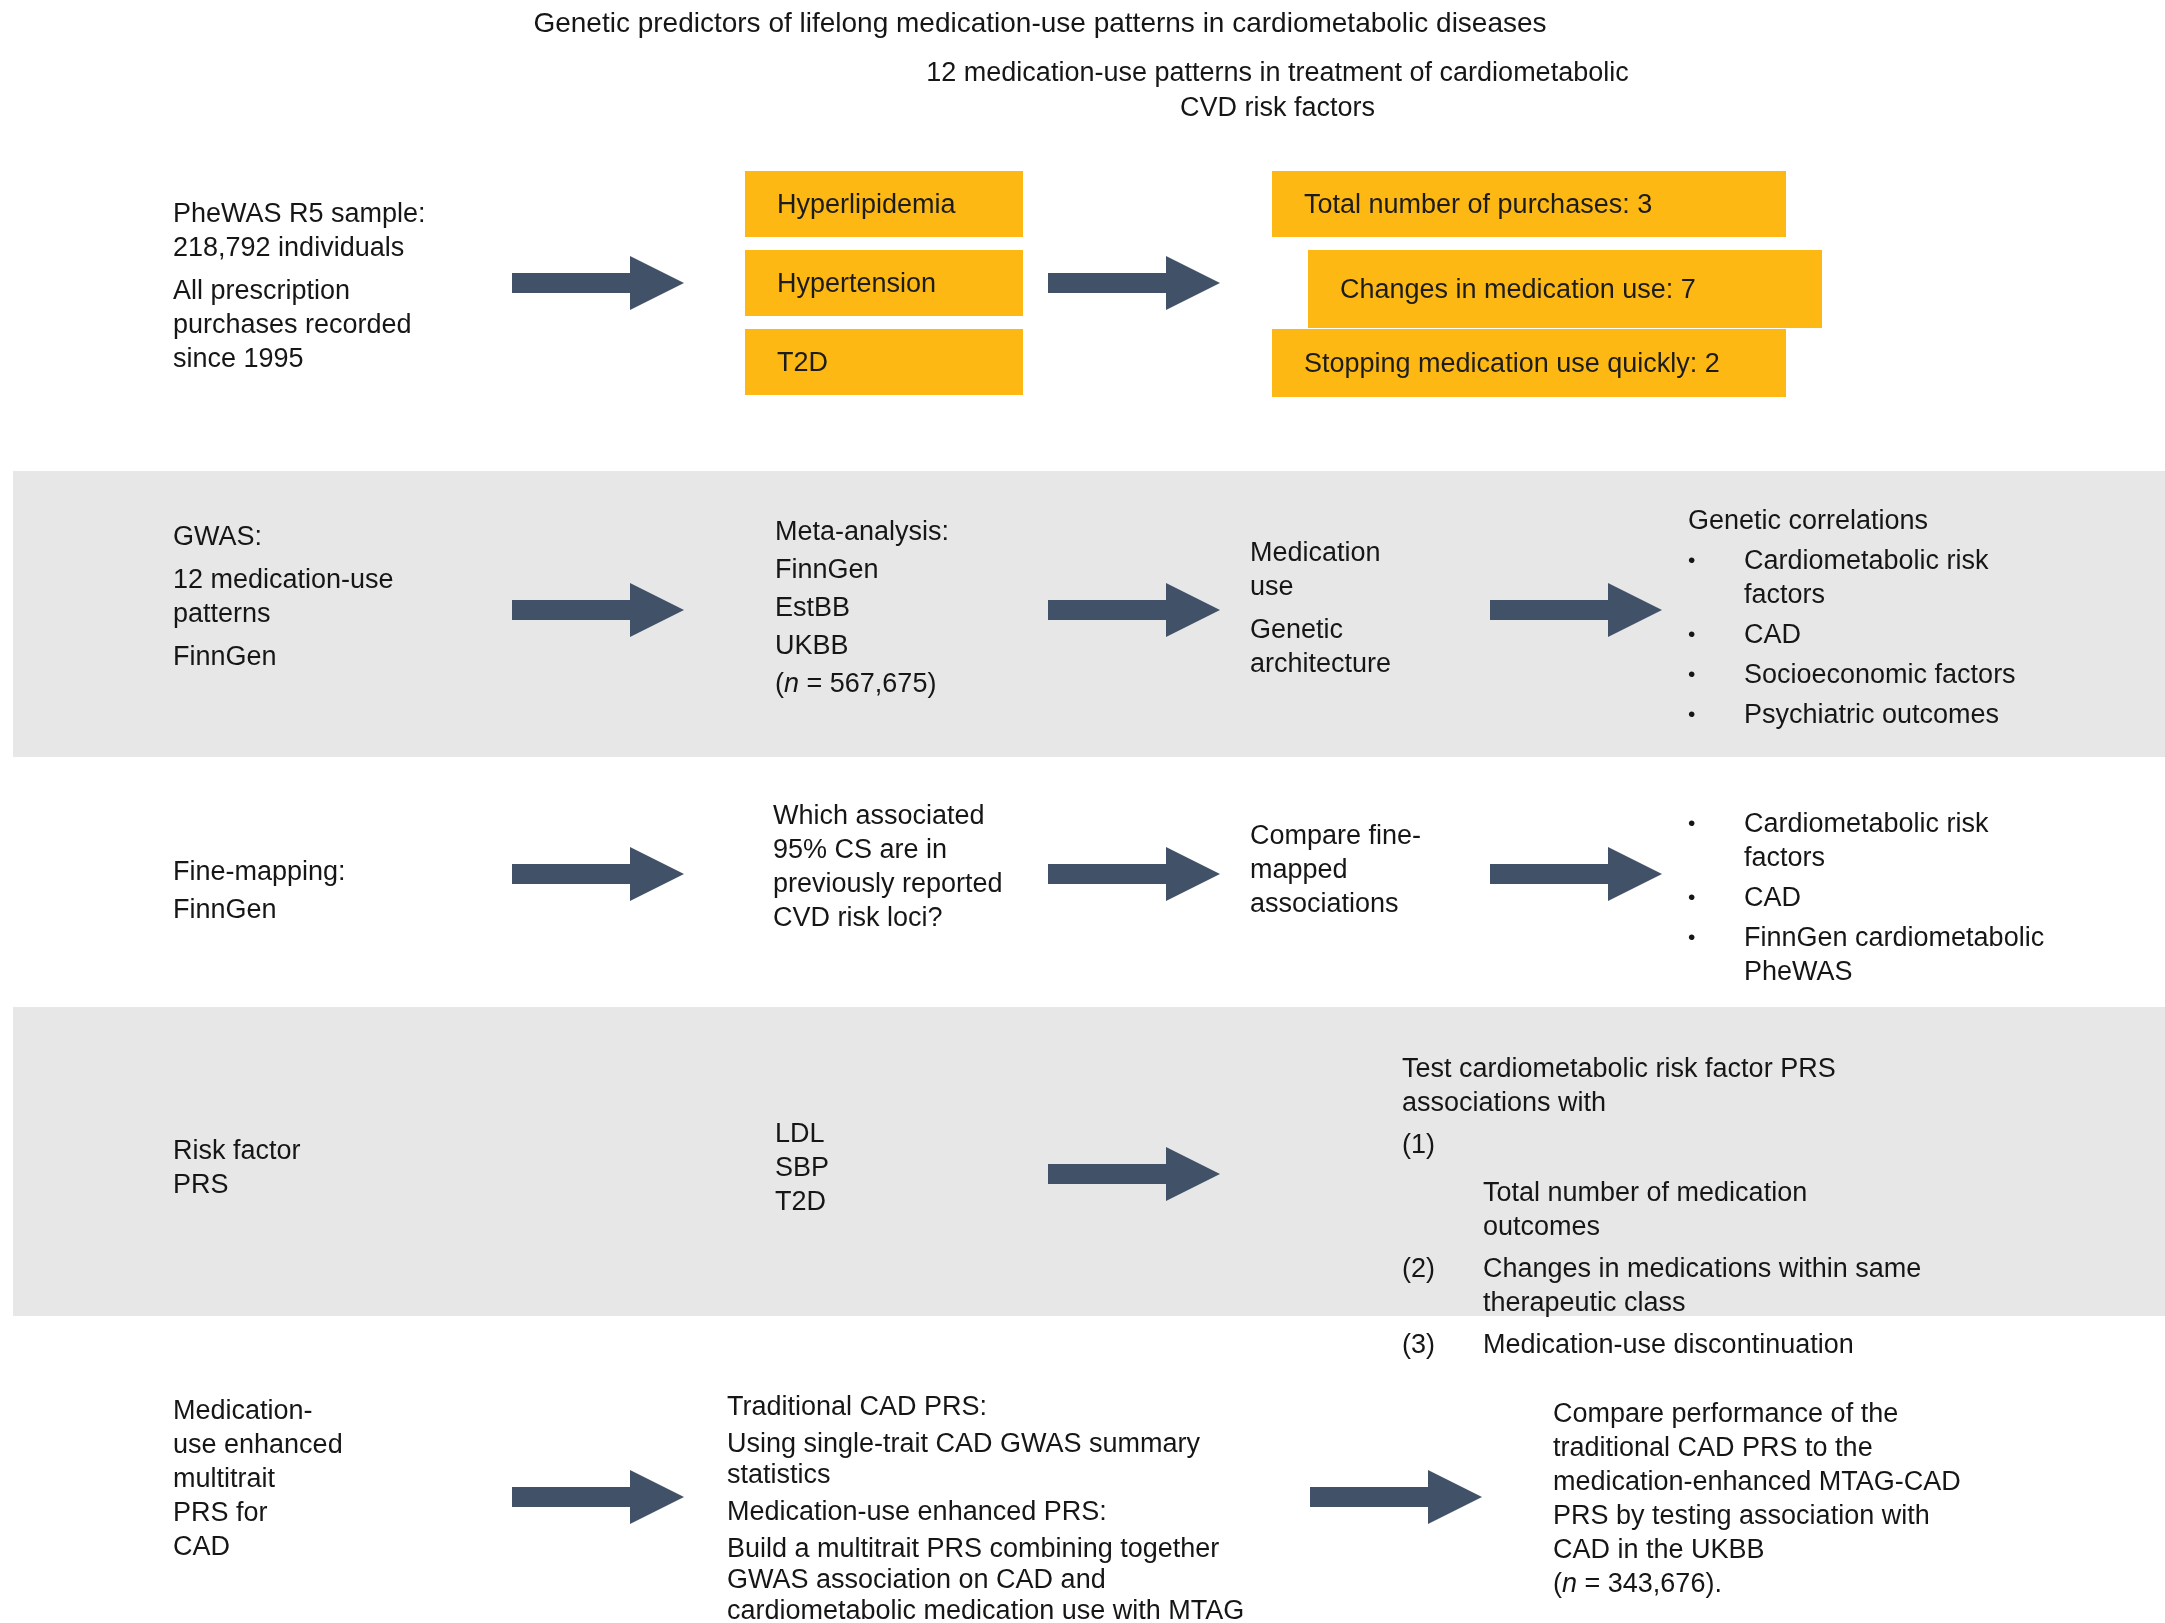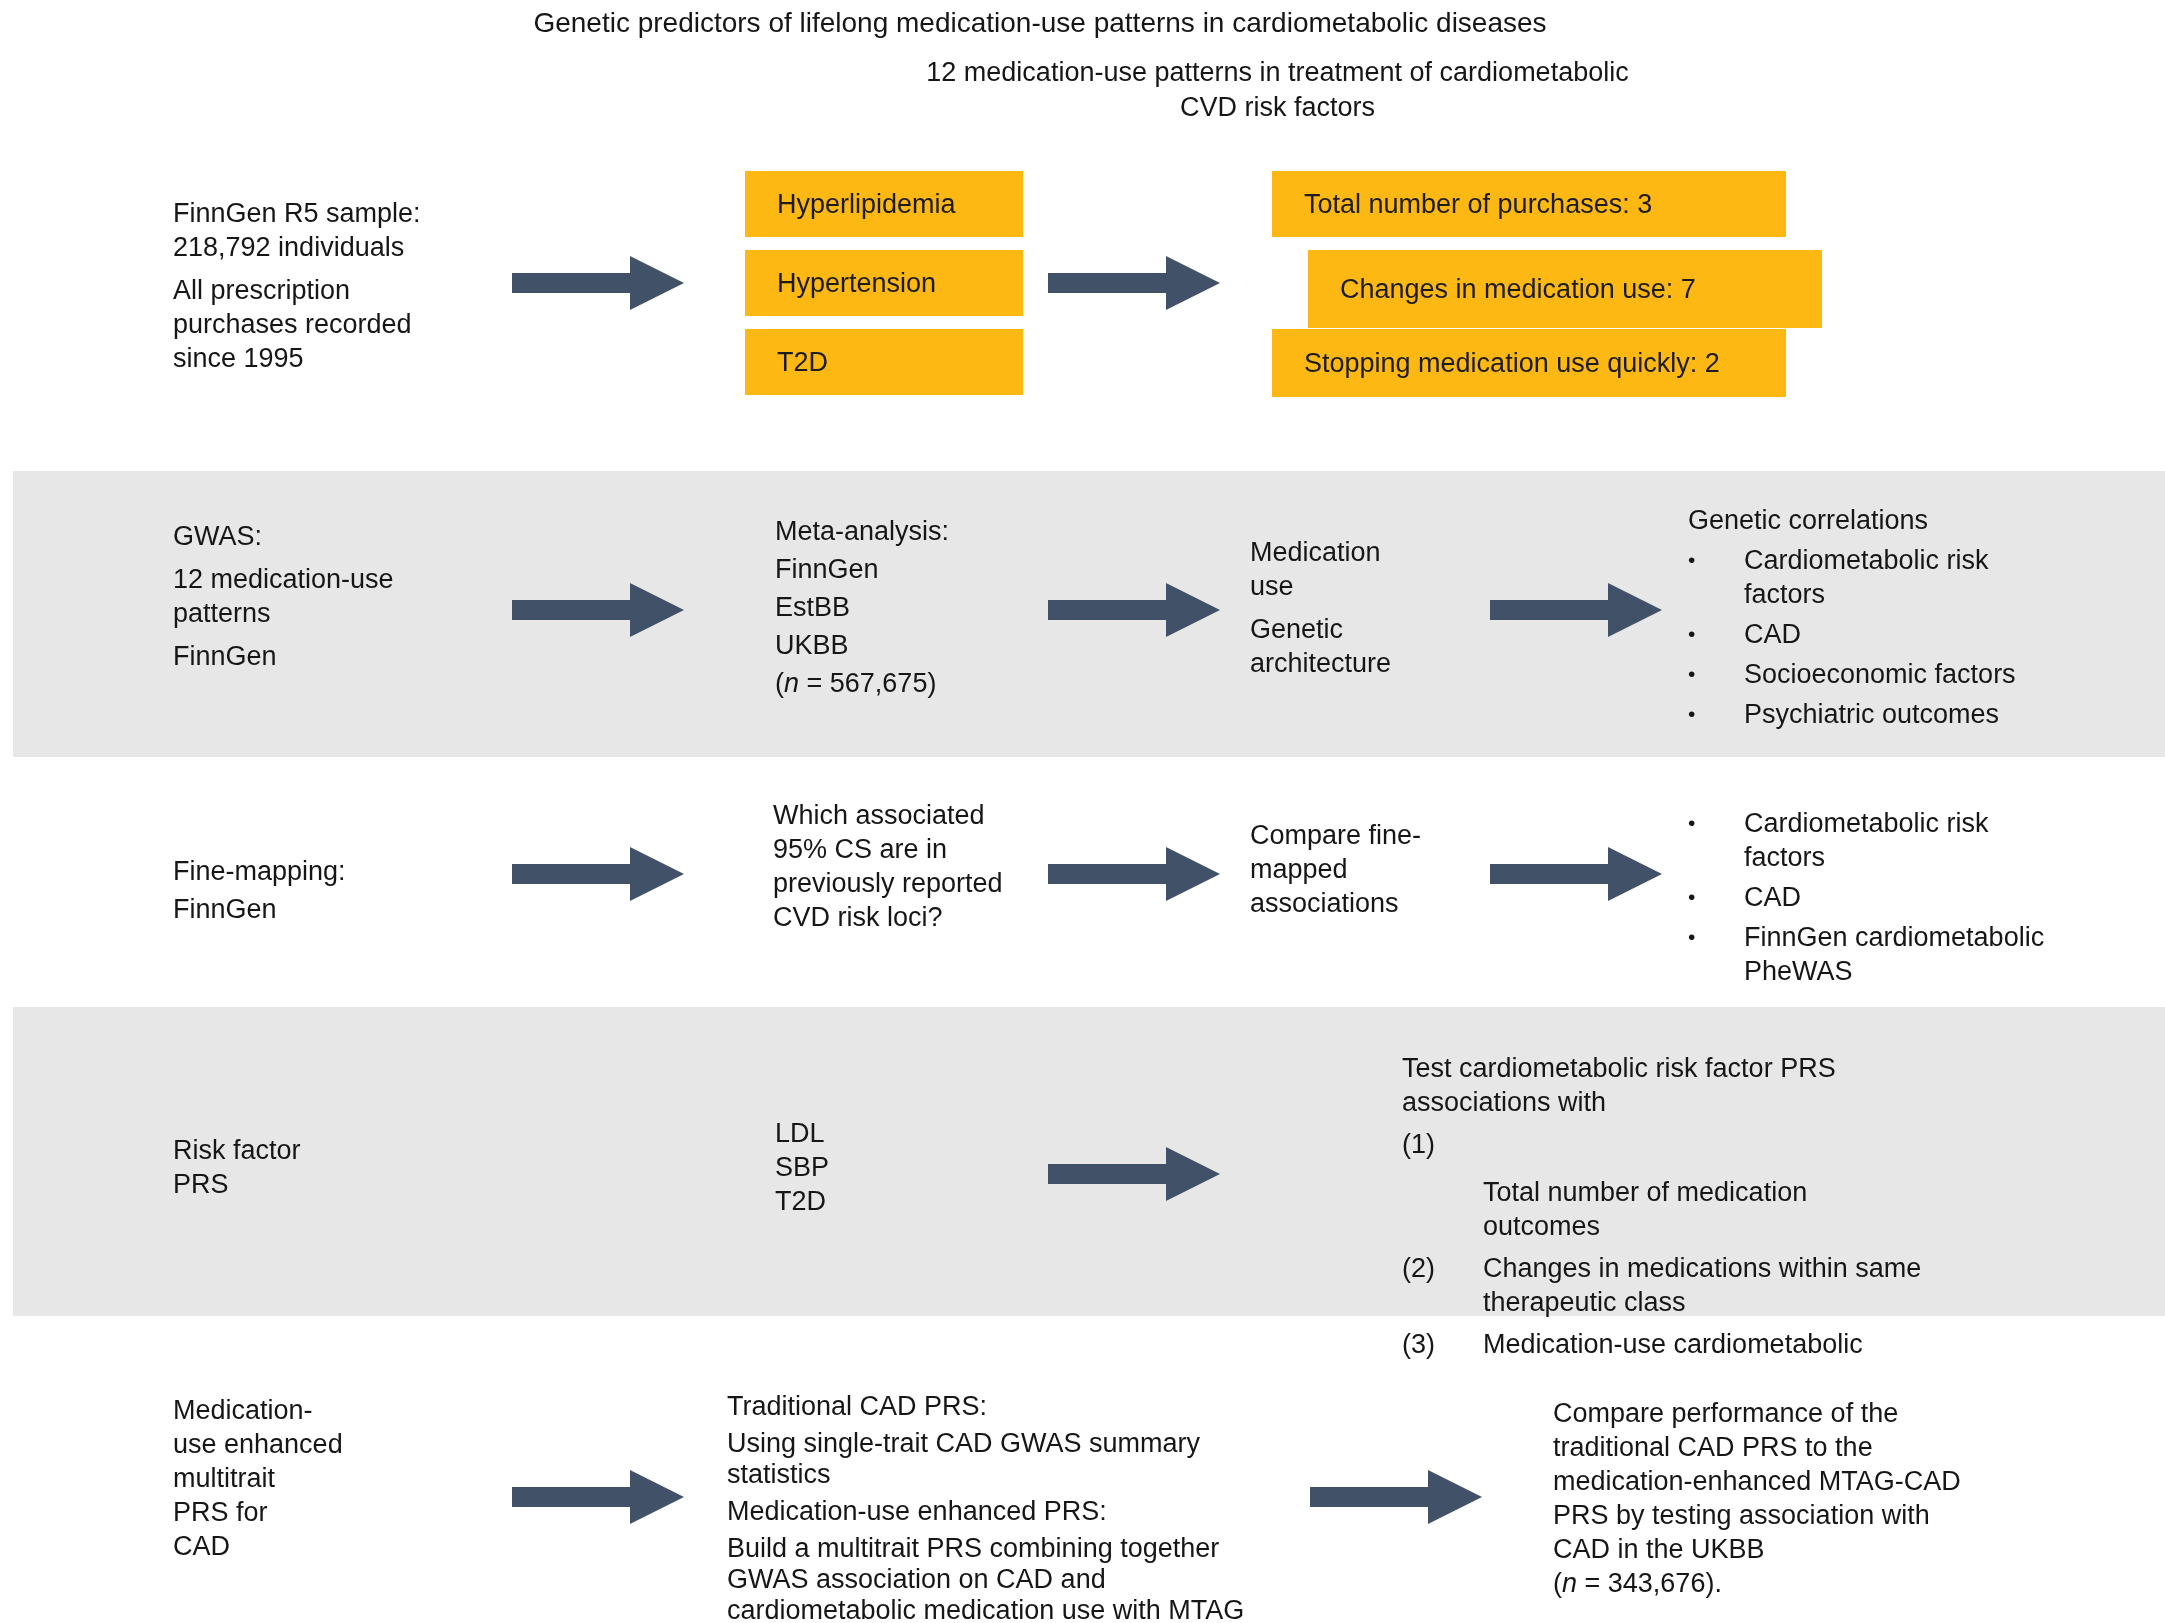--- a/index.html
+++ b/index.html
@@ -36,21 +36,21 @@
 
   <div class="abs title" style="left:0;top:6px;width:2080px;">Genetic predictors of lifelong medication-use patterns in cardiometabolic diseases</div>
 
   <div class="abs subtitle" style="left:640px;top:55px;width:1275px;">
     <div class="ln">12 medication-use patterns in treatment of cardiometabolic</div>
     <div class="ln">CVD risk factors</div>
   </div>
 
   <div class="abs t" style="left:173px;top:196px;width:300px;">
     <div class="para">
-      <div class="ln">FinnGen R5 sample:</div>
+      <div class="ln">PheWAS R5 sample:</div>
       <div class="ln">218,792 individuals</div>
     </div>
     <div class="para">
       <div class="ln">All prescription</div>
       <div class="ln">purchases recorded</div>
       <div class="ln">since 1995</div>
     </div>
   </div>
 
   <div class="arrow" style="left:512px;top:254px;">
@@ -253,21 +253,21 @@
       </div>
       <div class="nrow">
         <span>(2)</span>
         <span style="width:470px;display:inline-block;">
           <span class="ln" style="display:block;">Changes in medications within same</span>
           <span class="ln" style="display:block;">therapeutic class</span>
         </span>
       </div>
       <div class="nrow">
         <span>(3)</span>
-        <span>Medication-use cardiometabolic</span>
+        <span>Medication-use discontinuation</span>
       </div>
     </div>
   </div>
 
   <div class="abs t" style="left:173px;top:1393px;width:240px;">
     <div class="ln">Medication-</div>
     <div class="ln">use enhanced</div>
     <div class="ln">multitrait</div>
     <div class="ln">PRS for</div>
     <div class="ln">CAD</div>

